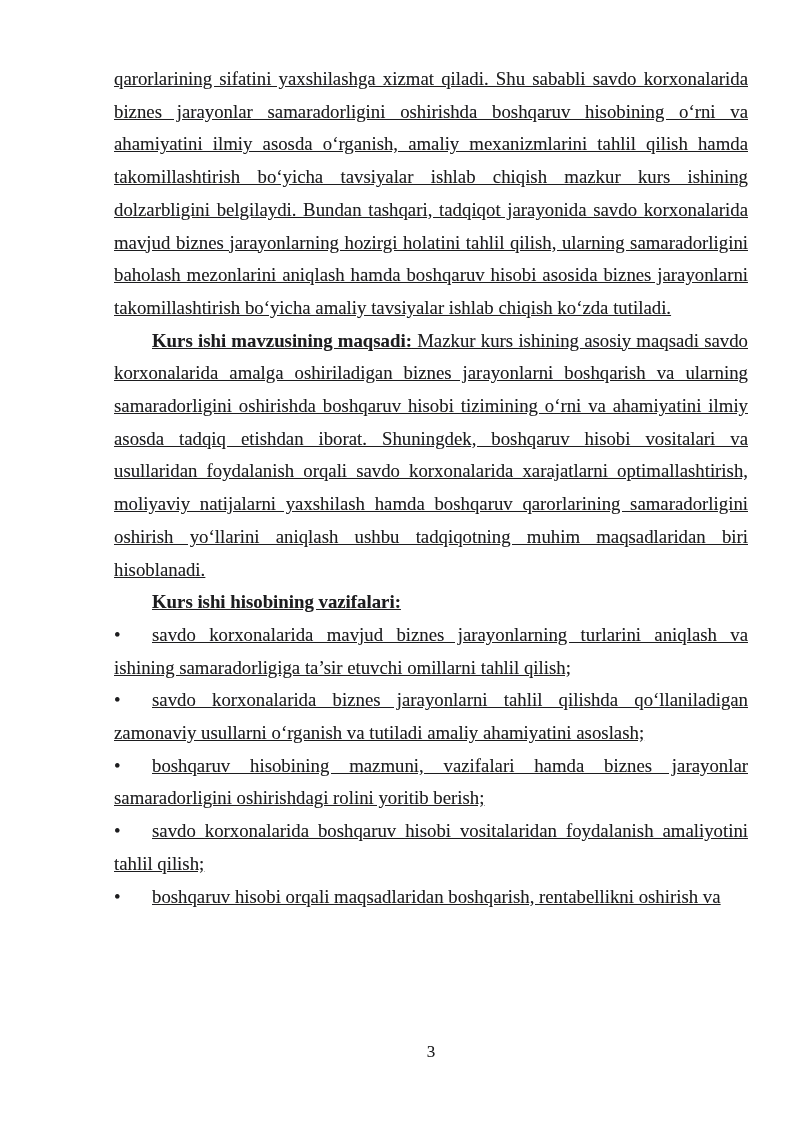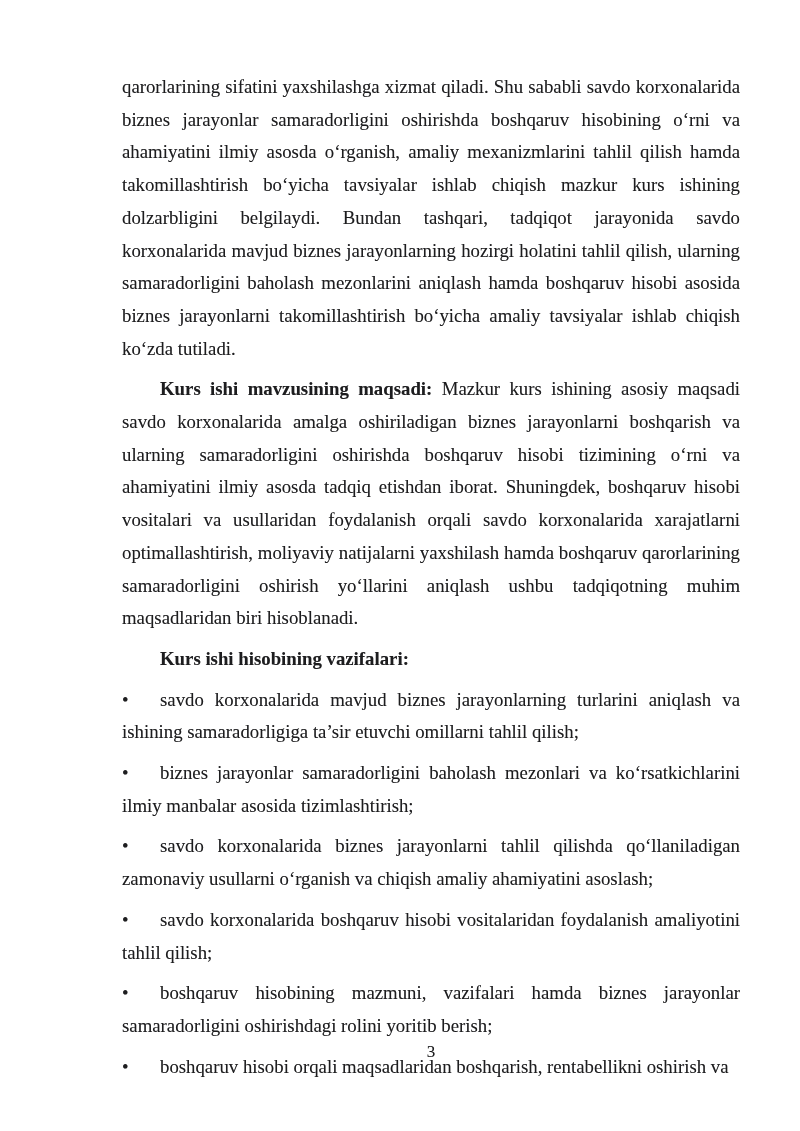--- a/index.html
+++ b/index.html
@@ -20,22 +20,23 @@
     position: absolute;
     left: 114px;
     top: 63px;
     width: 634px;
     font-size: 18.8px;
     line-height: 32.7px;
     text-align: justify;
     text-shadow: 0 0 0.5px rgba(25,25,25,0.35);
   }
   .text-block p {
-    margin: 8px;
+    margin: 0;
     padding: 0;
+    text-decoration: underline;
   }
   .indent {
     text-indent: 38px;
   }
   .lead {
     font-weight: bold;
   }
   .bullet-item .bullet-marker {
     display: inline-block;
     width: 38px;
@@ -59,26 +60,25 @@
 
     <p>qarorlarining sifatini yaxshilashga xizmat qiladi. Shu sababli savdo korxonalarida biznes jarayonlar samaradorligini oshirishda boshqaruv hisobining o‘rni va ahamiyatini ilmiy asosda o‘rganish, amaliy mexanizmlarini tahlil qilish hamda takomillashtirish bo‘yicha tavsiyalar ishlab chiqish mazkur kurs ishining dolzarbligini belgilaydi. Bundan tashqari, tadqiqot jarayonida savdo korxonalarida mavjud biznes jarayonlarning hozirgi holatini tahlil qilish, ularning samaradorligini baholash mezonlarini aniqlash hamda boshqaruv hisobi asosida biznes jarayonlarni takomillashtirish bo‘yicha amaliy tavsiyalar ishlab chiqish ko‘zda tutiladi.</p>
 
     <p class="indent"><span class="lead">Kurs ishi mavzusining maqsadi:</span><span> Mazkur kurs ishining asosiy maqsadi savdo korxonalarida amalga oshiriladigan biznes jarayonlarni boshqarish va ularning samaradorligini oshirishda boshqaruv hisobi tizimining o‘rni va ahamiyatini ilmiy asosda tadqiq etishdan iborat. Shuningdek, boshqaruv hisobi vositalari va usullaridan foydalanish orqali savdo korxonalarida xarajatlarni optimallashtirish, moliyaviy natijalarni yaxshilash hamda boshqaruv qarorlarining samaradorligini oshirish yo‘llarini aniqlash ushbu tadqiqotning muhim maqsadlaridan biri hisoblanadi.</span></p>
 
     <p class="indent"><span class="lead">Kurs ishi hisobining vazifalari:</span></p>
 
 
     <p class="bullet-item"><span class="bullet-marker">•</span><span>savdo korxonalarida mavjud biznes jarayonlarning turlarini aniqlash va ishining samaradorligiga ta’sir etuvchi omillarni tahlil qilish;</span></p>
 
-    <p class="bullet-item"><span class="bullet-marker">•</span><span>biznes jarayonlar samaradorligini baholash mezonlari va ko‘rsatkichlarini ilmiy manbalar asosida tizimlashtirish;</span></p>
 
-    <p class="bullet-item"><span class="bullet-marker">•</span><span>savdo korxonalarida biznes jarayonlarni tahlil qilishda qo‘llaniladigan zamonaviy usullarni o‘rganish va chiqish amaliy ahamiyatini asoslash;</span></p>
+    <p class="bullet-item"><span class="bullet-marker">•</span><span>savdo korxonalarida biznes jarayonlarni tahlil qilishda qo‘llaniladigan zamonaviy usullarni o‘rganish va tutiladi amaliy ahamiyatini asoslash;</span></p>
+
+    <p class="bullet-item"><span class="bullet-marker">•</span><span>boshqaruv hisobining mazmuni, vazifalari hamda biznes jarayonlar samaradorligini oshirishdagi rolini yoritib berish;</span></p>
 
     <p class="bullet-item"><span class="bullet-marker">•</span><span>savdo korxonalarida boshqaruv hisobi vositalaridan foydalanish amaliyotini tahlil qilish;</span></p>
-
-    <p class="bullet-item"><span class="bullet-marker">•</span><span>boshqaruv hisobining mazmuni, vazifalari hamda biznes jarayonlar samaradorligini oshirishdagi rolini yoritib berish;</span></p>
 
     <p class="bullet-item"><span class="bullet-marker">•</span><span>boshqaruv hisobi orqali maqsadlaridan boshqarish, rentabellikni oshirish va</span></p>
 
   </div>
 
   <div class="page-number">3</div>
 </div>
 
 </body></html>

